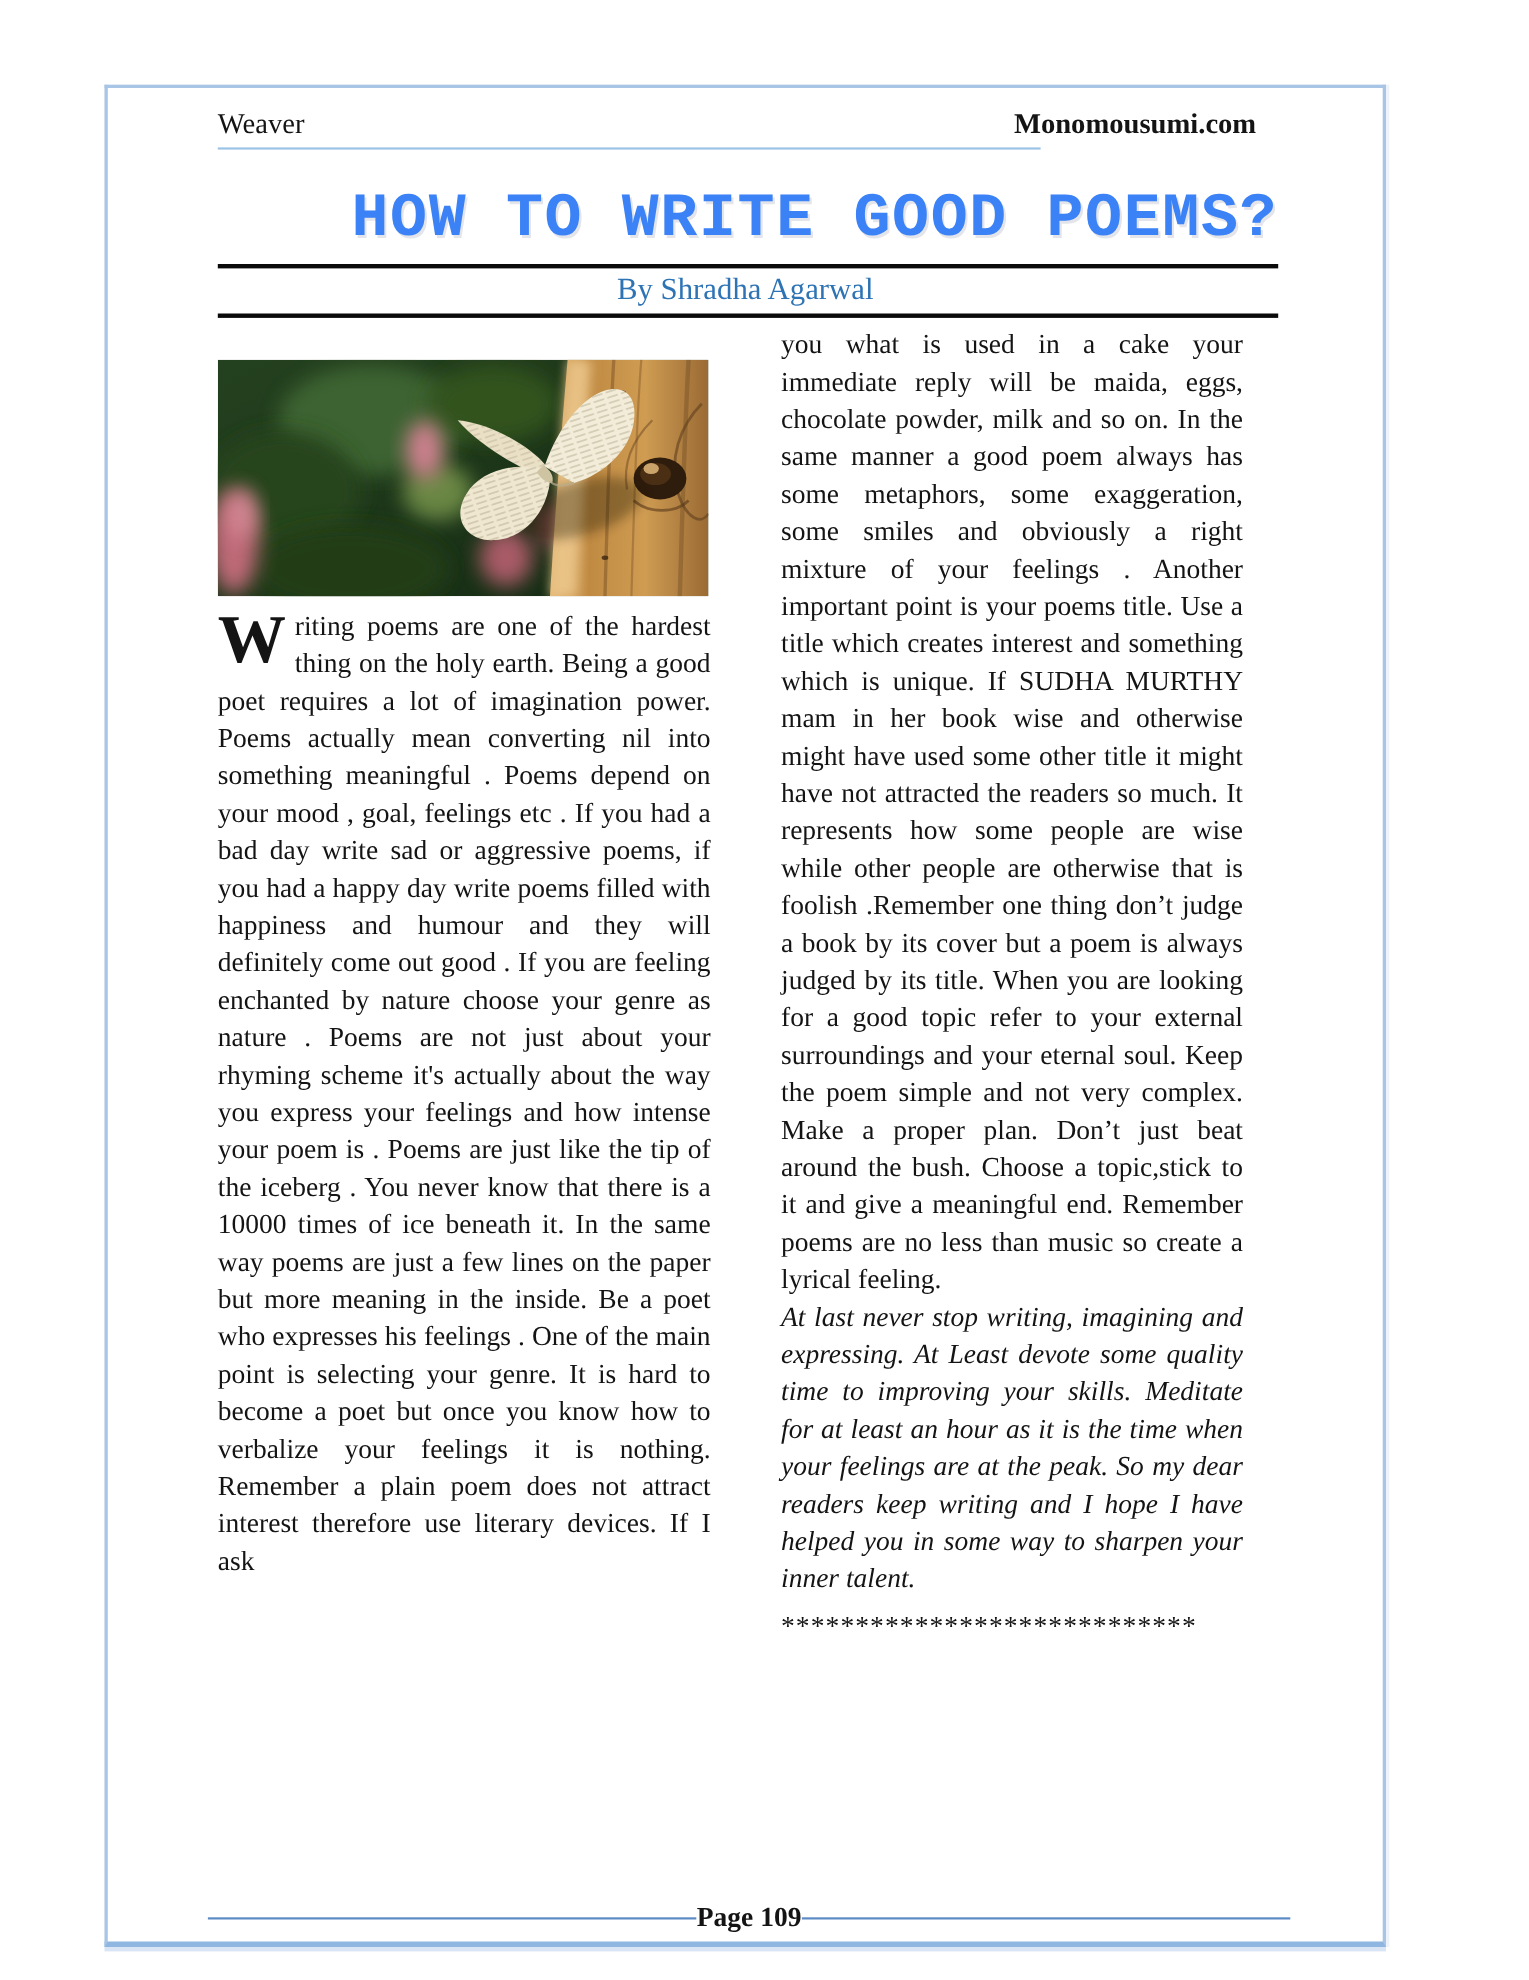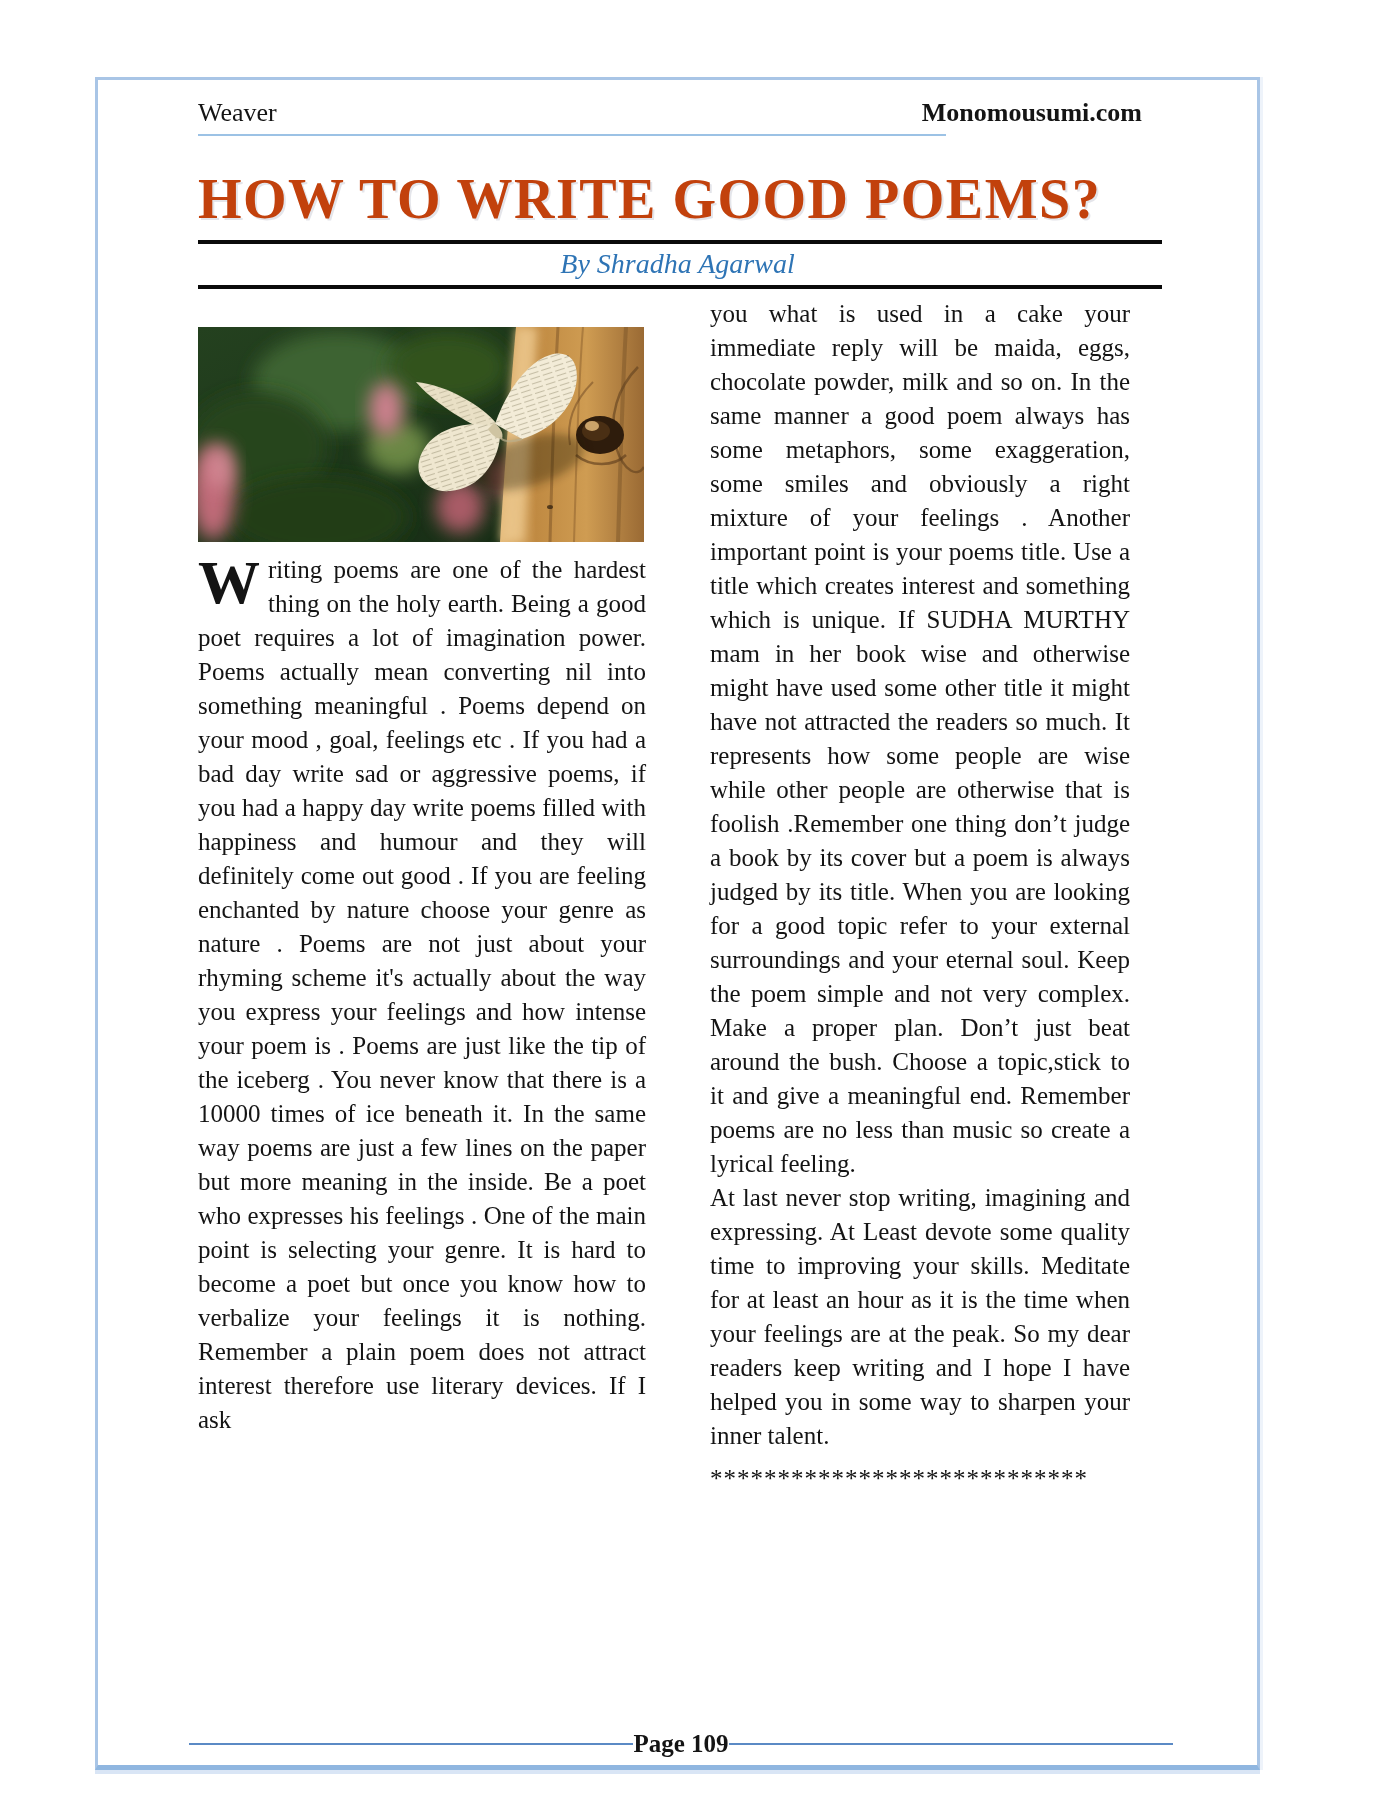--- a/index.html
+++ b/index.html
@@ -9,35 +9,35 @@
     box-sizing:border-box;background:#ffffff;
     border:3px solid #a9c5e6;border-bottom:5px solid #8fb6e0;
     box-shadow:0 4px 0 rgba(185,208,236,.55),3px 0 0 rgba(205,222,242,.35);
     padding:18px 0 0 0;overflow:hidden;margin-top:25px;
   }
   .hdr{display:flex;justify-content:space-between;align-items:baseline;padding:0 115px 0 100px;font-size:26px;}
   .hdr .left{font-weight:normal;}
   .hdr .right{font-weight:bold;text-align:center;}
   .hdr-rule{margin:6px 0 0 100px;width:748px;border-bottom:2px solid #9cc2e5;}
   h1.title{
-    margin:32px 95px 0 100px;text-align:left;
+    margin:32px 95px 0 100px;text-align:right;
     font-size:56px;line-height:62px;font-weight:bold;letter-spacing:1.5px;
-    color:#c2410c;text-shadow:2px 2px 0 rgba(130,135,160,.22);
+    color:#3b82f6;text-shadow:2px 2px 0 rgba(130,135,160,.22);font-family:Liberation Mono, monospace;
   }
   .black-rule{height:4px;background:#0a0a0a;margin:10px 95px 0 100px;}
   .black-rule.second{margin-top:2px;}
-  .byline{ text-align:center;color:#2e74b5;font-size:28px;line-height:34px;padding:3px 0 2px 0;font-style:italic;}
+  .byline{ text-align:center;color:#2e74b5;font-size:28px;line-height:34px;padding:3px 0 2px 0;}
   .columns{display:flex;gap:64px;margin:8px 95px 0 100px;}
   .col-left{width:448px;flex:0 0 448px;}
   .col-right{width:420px;flex:0 0 420px;}
   .photo{display:block;margin-top:30px;width:446px;height:215px;}
   .bodytext{font-size:25px;line-height:34px;text-align:justify;margin:0;}
   .col-left .bodytext{margin-top:11px;}
   .dropcap{float:left;font-weight:bold;font-size:62px;line-height:50px;padding:4px 8px 0 0;}
-  .para2{margin-top:0;}
+  .para2{margin-top:0;font-style:italic;}
   .separator{font-size:25px;letter-spacing:1px;margin-top:12px;text-align:left;}
   .footer{
     position:absolute;left:0;bottom:7px;width:100%;box-sizing:border-box;
     padding:0 84px 0 91px;display:flex;align-items:center;gap:0;
   }
   .footer .line{flex:1;border-bottom:2px solid #5b8ac5;height:0;}
   .footer .pageno{font-weight:bold;font-size:25px;white-space:nowrap;}
 </style>
 </head>
 <body>

